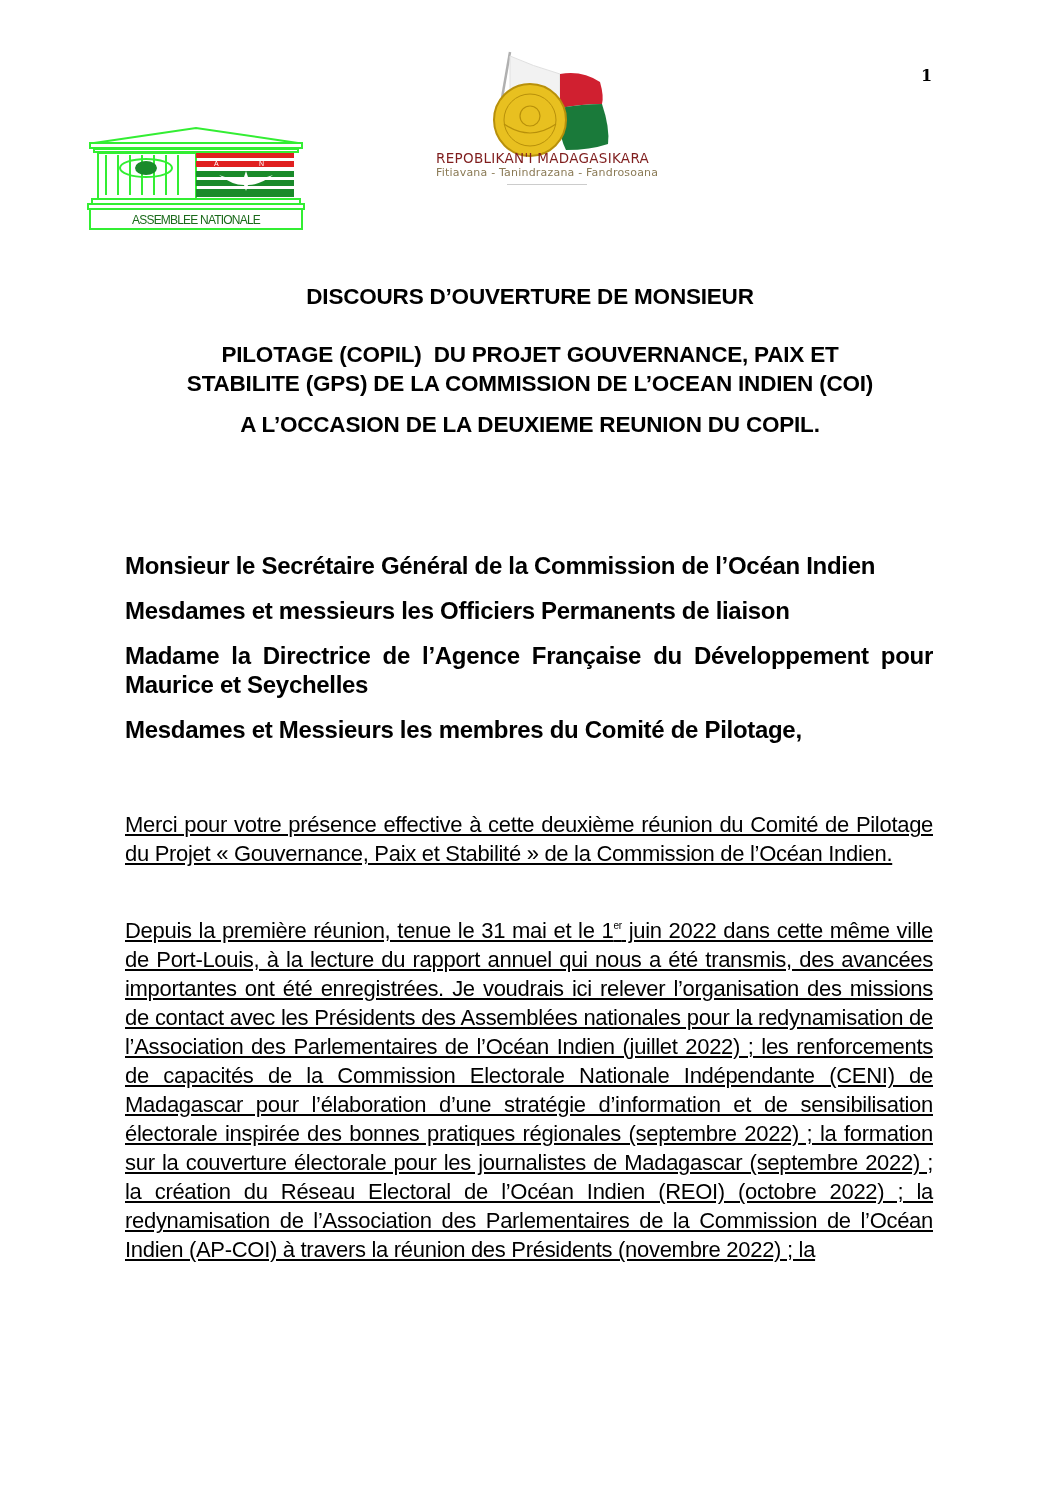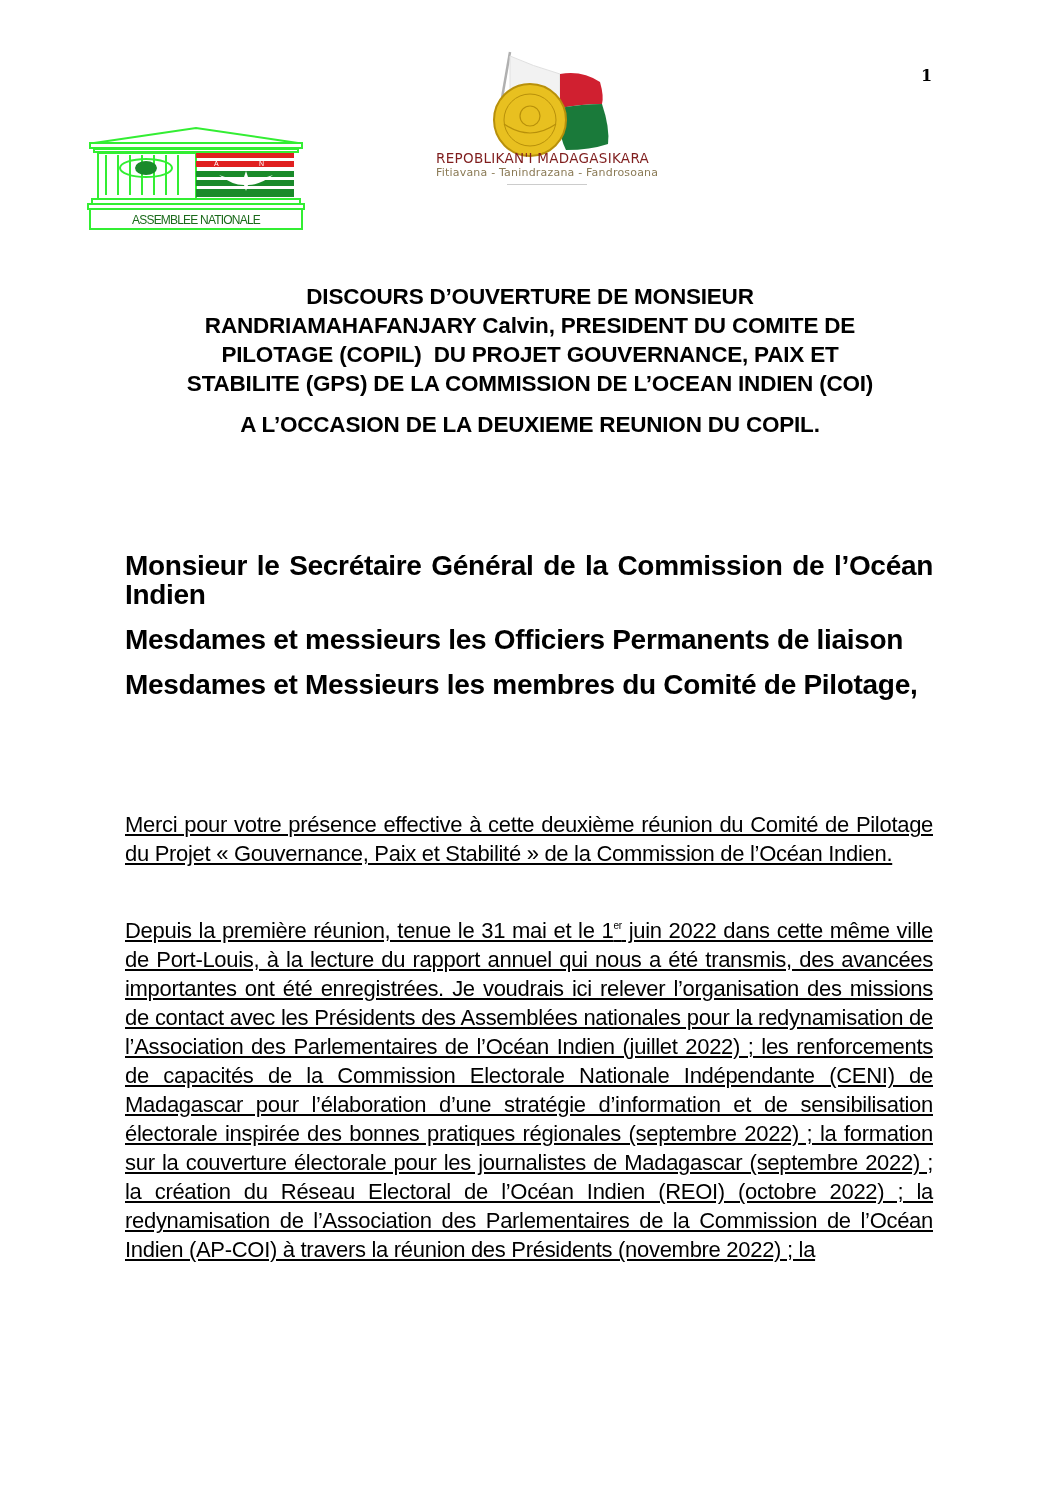--- a/index.html
+++ b/index.html
@@ -15,21 +15,21 @@
                      font-size: 11px; color: #8a7a55; white-space: nowrap; letter-spacing: 0.2px; }
     .logo-rm-rule { position: absolute; left: 507px; top: 184px; width: 80px; height: 1px; background: #ccc; }
 
     .title-block { position: absolute; left: 120px; top: 282px; width: 820px; text-align: center;
                    font-weight: bold; font-size: 22.5px; line-height: 29px; letter-spacing: -0.2px; }
     .title-block p { margin: 0; }
     .title-main { margin-bottom: 12px !important; }
     .title-occ { margin-bottom: 13px !important; }
 
     .salutations { position: absolute; left: 125px; top: 551px; width: 808px; font-weight: bold;
-                   font-size: 28px; line-height: 29px; letter-spacing: -0.3px; }
+                   font-size: 24px; line-height: 29px; letter-spacing: -0.3px; }
     .salutations p { margin: 0 0 16px 0; text-align: justify; }
 
     .body-text { position: absolute; left: 125px; width: 808px; font-size: 22px; line-height: 29px;
                  letter-spacing: -0.3px; text-align: justify; text-decoration: underline; }
     .body-text p { margin: 0; }
     .para1 { top: 810px; }
     .para2 { top: 916px; }
     sup { font-size: 10px; line-height: 0; vertical-align: 9px; }
   </style>
 </head>
@@ -80,30 +80,31 @@
   <circle cx="98" cy="70" r="10" fill="none" stroke="#b8900a" stroke-width="1.2"></circle>
   <path d="M72,78 Q98,96 124,78" fill="none" stroke="#b8900a" stroke-width="1.2"></path>
 </svg>
 <div class="logo-rm-title">REPOBLIKAN'I MADAGASIKARA</div>
 <div class="logo-rm-motto">Fitiavana - Tanindrazana - Fandrosoana</div>
 <div class="logo-rm-rule"></div>
 
 <div class="title-block">
   <p class="title-main">
     <span>DISCOURS D’OUVERTURE DE MONSIEUR</span><br>
-    <span>RANDRIAMAHAFANJARY Calvin, PRESIDENT DU COMITE DE</span><br>
+    <br>
     <span style="white-space:pre">PILOTAGE (COPIL)  DU PROJET GOUVERNANCE, PAIX ET</span><br>
     <span>STABILITE (GPS) DE LA COMMISSION DE L’OCEAN INDIEN (COI)</span>
   </p>
   <p class="title-occ">A L’OCCASION DE LA DEUXIEME REUNION DU COPIL.</p>
 </div>
 
 <div class="salutations">
   <p>Monsieur le Secrétaire Général de la Commission de l’Océan Indien</p>
   <p>Mesdames et messieurs les Officiers Permanents de liaison</p>
+  <p style="text-align-last:left">Madame la Directrice de l’Agence Française du Développement pour Maurice et Seychelles</p>
   <p>Mesdames et Messieurs les membres du Comité de Pilotage,</p>
 </div>
 
 <div class="body-text para1">
   <p>Merci pour votre présence effective à cette deuxième réunion du Comité de Pilotage du Projet «&nbsp;Gouvernance, Paix et Stabilité&nbsp;» de la Commission de l’Océan Indien.</p>
 </div>
 <div class="body-text para2">
   <p><span>Depuis la première réunion, tenue le 31 mai et le 1</span><sup>er</sup><span> juin 2022 dans cette même ville de Port-Louis, à la lecture du rapport annuel qui nous a été transmis, des avancées importantes ont été enregistrées. Je voudrais ici relever l’organisation des missions de contact avec les Présidents des Assemblées nationales pour la redynamisation de l’Association des Parlementaires de l’Océan Indien (juillet 2022)&nbsp;; les renforcements de capacités de la Commission Electorale Nationale Indépendante (CENI) de Madagascar pour l’élaboration d’une stratégie d’information et de sensibilisation électorale inspirée des bonnes pratiques régionales (septembre 2022)&nbsp;; la formation sur la couverture électorale pour les journalistes de Madagascar (septembre 2022)&nbsp;; la création du Réseau Electoral de l’Océan Indien (REOI) (octobre 2022)&nbsp;; la redynamisation de l’Association des Parlementaires de la Commission de l’Océan Indien (AP-COI) à travers la réunion des Présidents (novembre 2022)&nbsp;; la</span></p>
 </div>
 

